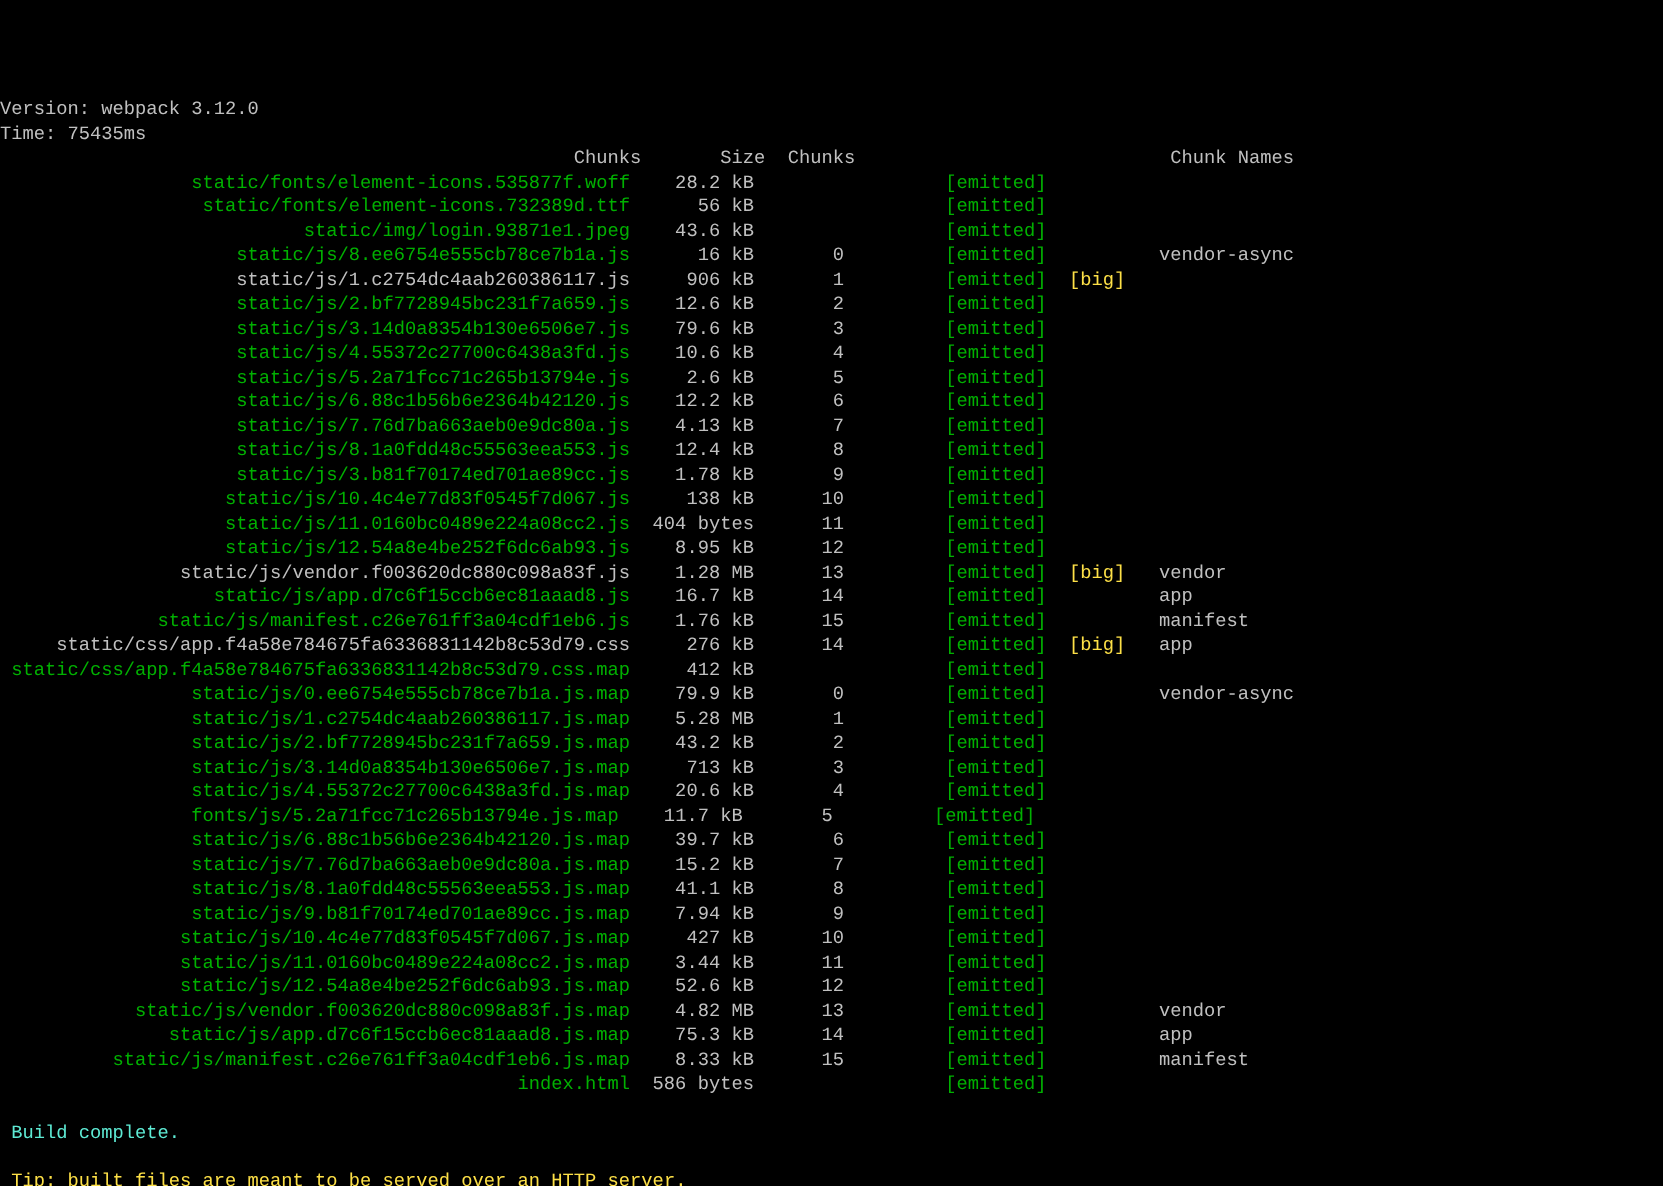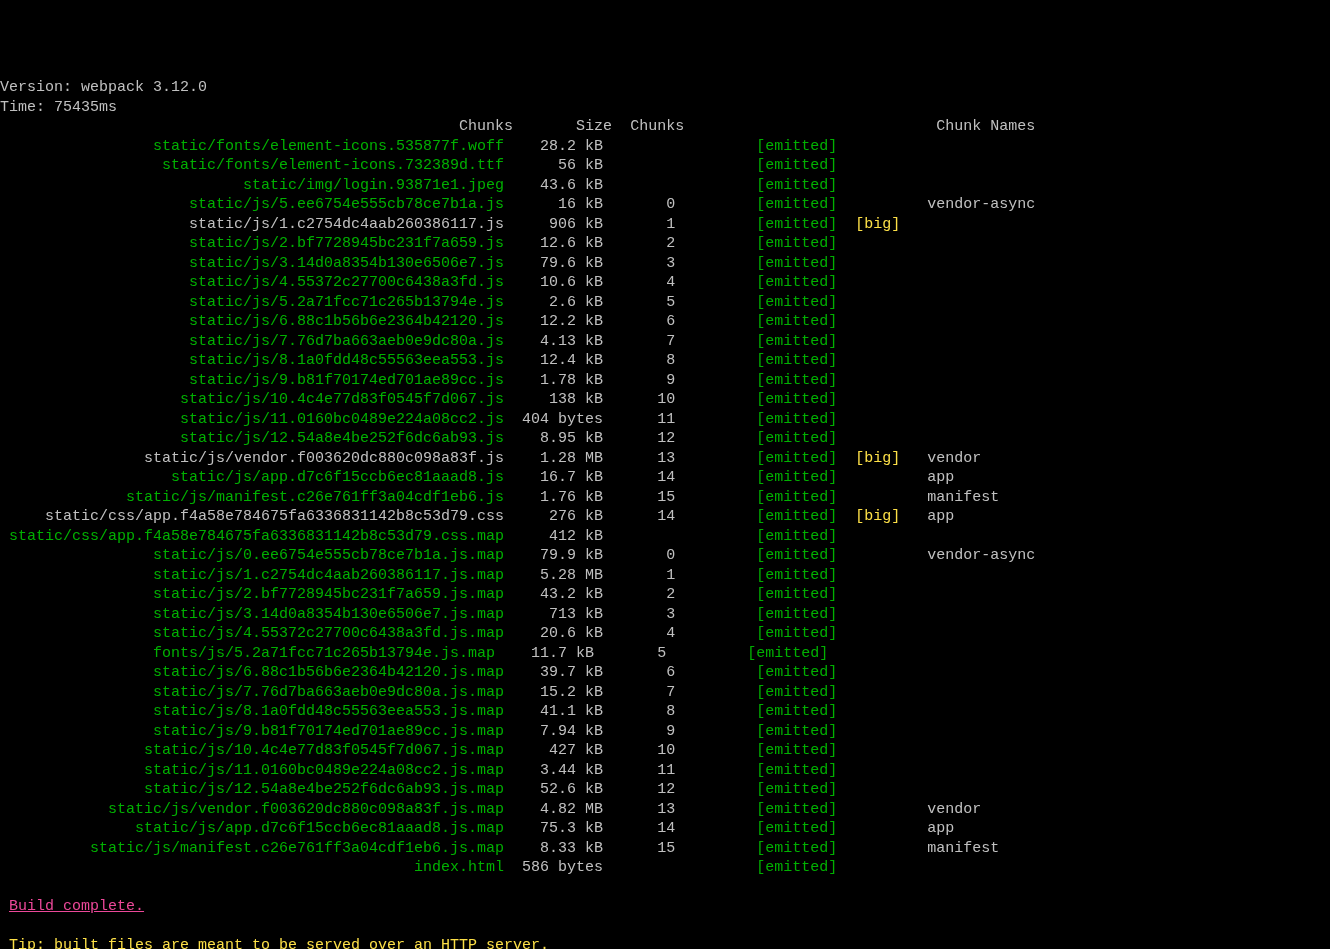--- a/index.html
+++ b/index.html
@@ -8,45 +8,45 @@
       font-family: "Consolas", "Courier New", monospace;
       font-size: 15px;
       line-height: 19.5px;
       margin: 0;
       padding: 0;
       white-space: pre;
     }
     .green { color: #00b000; }
     .yellow { color: #fde047; }
     .white { color: #c0c0c0; }
-    .cyan { color: #ec4899; text-decoration: underline; }
+    .cyan { color: #5eead4; }
     .term { display: block; }
     span { display: inline; }
   </style>
 </head>
 <body>
 
 
 
 <div class="term" id="term"><span class="white">Version: webpack 3.12.0</span>
 <span class="white">Time: </span><span class="white">75435</span><span class="white">ms</span>
 <span class="white">                                                   Chunks</span><span class="white">       Size</span><span class="white">  Chunks</span>                            <span class="white">Chunk Names</span>
 <span class="green">                 static/fonts/element-icons.535877f.woff</span><span class="white">    28.2 kB</span><span class="white">        </span>  <span class="green">       [emitted]</span>          <span class="white"></span>
 <span class="green">                  static/fonts/element-icons.732389d.ttf</span><span class="white">      56 kB</span><span class="white">        </span>  <span class="green">       [emitted]</span>          <span class="white"></span>
 <span class="green">                           static/img/login.93871e1.jpeg</span><span class="white">    43.6 kB</span><span class="white">        </span>  <span class="green">       [emitted]</span>          <span class="white"></span>
-<span class="green">                     static/js/5.ee6754e555cb78ce7b1a.js</span><span class="white">      16 kB</span><span class="white">       0</span>  <span class="green">       [emitted]</span>          <span class="white">vendor-async</span>
+<span class="green">                     static/js/8.ee6754e555cb78ce7b1a.js</span><span class="white">      16 kB</span><span class="white">       0</span>  <span class="green">       [emitted]</span>          <span class="white">vendor-async</span>
 <span class="white">                     static/js/1.c2754dc4aab260386117.js</span><span class="white">     906 kB</span><span class="white">       1</span>  <span class="green">       [emitted]</span>  <span class="yellow">[big] </span>  <span class="white"></span>
 <span class="green">                     static/js/2.bf7728945bc231f7a659.js</span><span class="white">    12.6 kB</span><span class="white">       2</span>  <span class="green">       [emitted]</span>          <span class="white"></span>
 <span class="green">                     static/js/3.14d0a8354b130e6506e7.js</span><span class="white">    79.6 kB</span><span class="white">       3</span>  <span class="green">       [emitted]</span>          <span class="white"></span>
 <span class="green">                     static/js/4.55372c27700c6438a3fd.js</span><span class="white">    10.6 kB</span><span class="white">       4</span>  <span class="green">       [emitted]</span>          <span class="white"></span>
 <span class="green">                     static/js/5.2a71fcc71c265b13794e.js</span><span class="white">     2.6 kB</span><span class="white">       5</span>  <span class="green">       [emitted]</span>          <span class="white"></span>
 <span class="green">                     static/js/6.88c1b56b6e2364b42120.js</span><span class="white">    12.2 kB</span><span class="white">       6</span>  <span class="green">       [emitted]</span>          <span class="white"></span>
 <span class="green">                     static/js/7.76d7ba663aeb0e9dc80a.js</span><span class="white">    4.13 kB</span><span class="white">       7</span>  <span class="green">       [emitted]</span>          <span class="white"></span>
 <span class="green">                     static/js/8.1a0fdd48c55563eea553.js</span><span class="white">    12.4 kB</span><span class="white">       8</span>  <span class="green">       [emitted]</span>          <span class="white"></span>
-<span class="green">                     static/js/9.b81f70174ed701ae89cc.js</span><span class="white">    1.78 kB</span><span class="white">       9</span>  <span class="green">       [emitted]</span>          <span class="white"></span>
+<span class="green">                     static/js/3.b81f70174ed701ae89cc.js</span><span class="white">    1.78 kB</span><span class="white">       9</span>  <span class="green">       [emitted]</span>          <span class="white"></span>
 <span class="green">                    static/js/10.4c4e77d83f0545f7d067.js</span><span class="white">     138 kB</span><span class="white">      10</span>  <span class="green">       [emitted]</span>          <span class="white"></span>
 <span class="green">                    static/js/11.0160bc0489e224a08cc2.js</span><span class="white">  404 bytes</span><span class="white">      11</span>  <span class="green">       [emitted]</span>          <span class="white"></span>
 <span class="green">                    static/js/12.54a8e4be252f6dc6ab93.js</span><span class="white">    8.95 kB</span><span class="white">      12</span>  <span class="green">       [emitted]</span>          <span class="white"></span>
 <span class="white">                static/js/vendor.f003620dc880c098a83f.js</span><span class="white">    1.28 MB</span><span class="white">      13</span>  <span class="green">       [emitted]</span>  <span class="yellow">[big] </span>  <span class="white">vendor</span>
 <span class="green">                   static/js/app.d7c6f15ccb6ec81aaad8.js</span><span class="white">    16.7 kB</span><span class="white">      14</span>  <span class="green">       [emitted]</span>          <span class="white">app</span>
 <span class="green">              static/js/manifest.c26e761ff3a04cdf1eb6.js</span><span class="white">    1.76 kB</span><span class="white">      15</span>  <span class="green">       [emitted]</span>          <span class="white">manifest</span>
 <span class="white">     static/css/app.f4a58e784675fa6336831142b8c53d79.css</span><span class="white">     276 kB</span><span class="white">      14</span>  <span class="green">       [emitted]</span>  <span class="yellow">[big] </span>  <span class="white">app</span>
 <span class="green"> static/css/app.f4a58e784675fa6336831142b8c53d79.css.map</span><span class="white">     412 kB</span><span class="white">        </span>  <span class="green">       [emitted]</span>          <span class="white"></span>
 <span class="green">                 static/js/0.ee6754e555cb78ce7b1a.js.map</span><span class="white">    79.9 kB</span><span class="white">       0</span>  <span class="green">       [emitted]</span>          <span class="white">vendor-async</span>
 <span class="green">                 static/js/1.c2754dc4aab260386117.js.map</span><span class="white">    5.28 MB</span><span class="white">       1</span>  <span class="green">       [emitted]</span>          <span class="white"></span>

